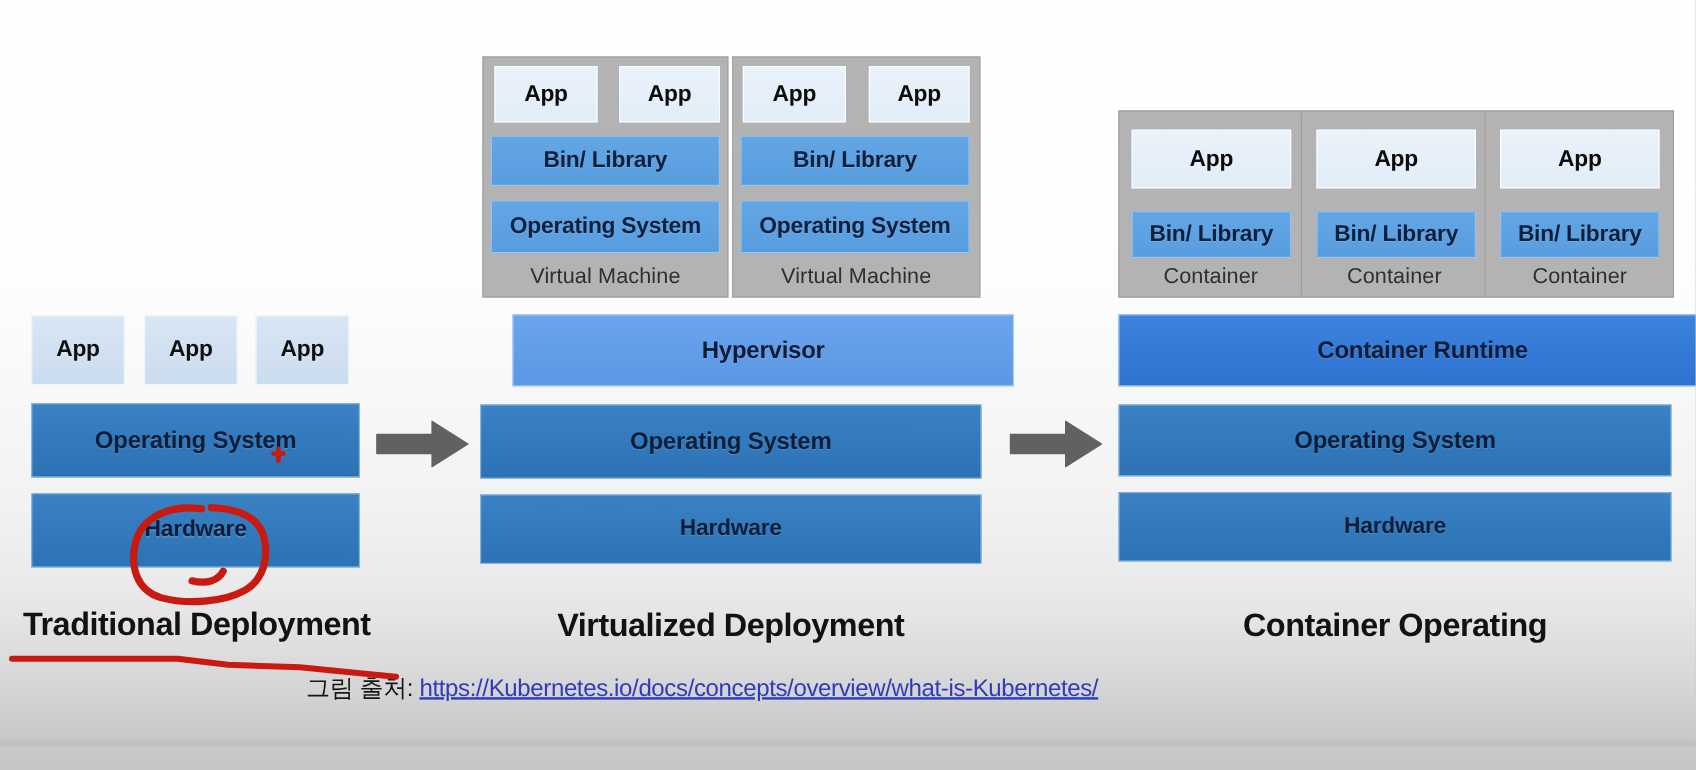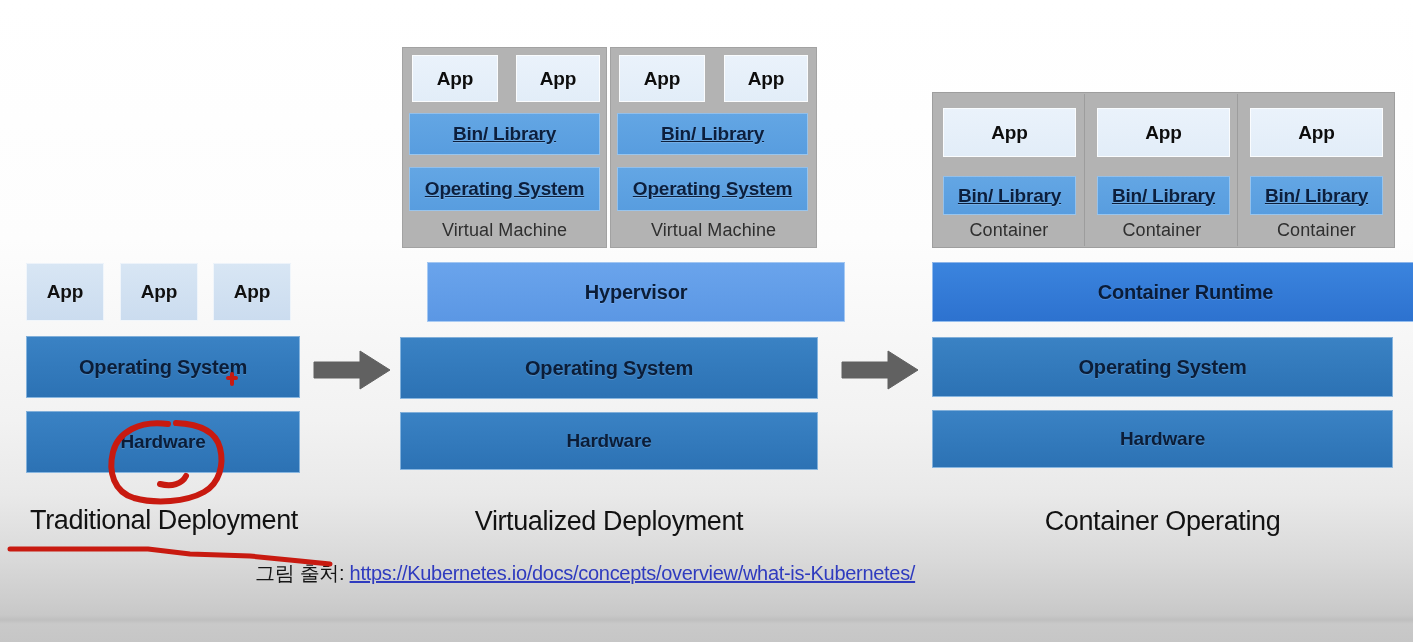--- a/index.html
+++ b/index.html
@@ -60,21 +60,20 @@
     background: linear-gradient(to bottom, #eaf2fb 0%, #e2edf8 100%);
     color: #0d0d0d;
     border: 1px solid rgba(255,255,255,0.8);
   }
 
   
   .bar-midblue {
     background: linear-gradient(to bottom, #63a6e4 0%, #589ddf 100%);
     color: #0c1f3d;
     border: 1px solid rgba(255,255,255,0.35);
-    text-decoration: underline;
   }
 
   
   .bar-blue {
     background: linear-gradient(to bottom, #3a82c4 0%, #2c72b4 100%);
     color: #0b1d38;
     border: 1px solid rgba(200,225,248,0.55);
   }
 
   
@@ -112,21 +111,21 @@
     font-size: 18px;
     font-weight: normal;
     color: #2f2f2f;
     letter-spacing: 0.1px;
   }
 
   
   .caption {
     position: absolute;
     font-size: 27px;
-    font-weight: normal;
+    font-weight: bold;
     color: #121212;
     text-align: center;
     letter-spacing: -0.4px;
     white-space: nowrap;
   }
 
   
   .arrow {
     position: absolute;
   }

